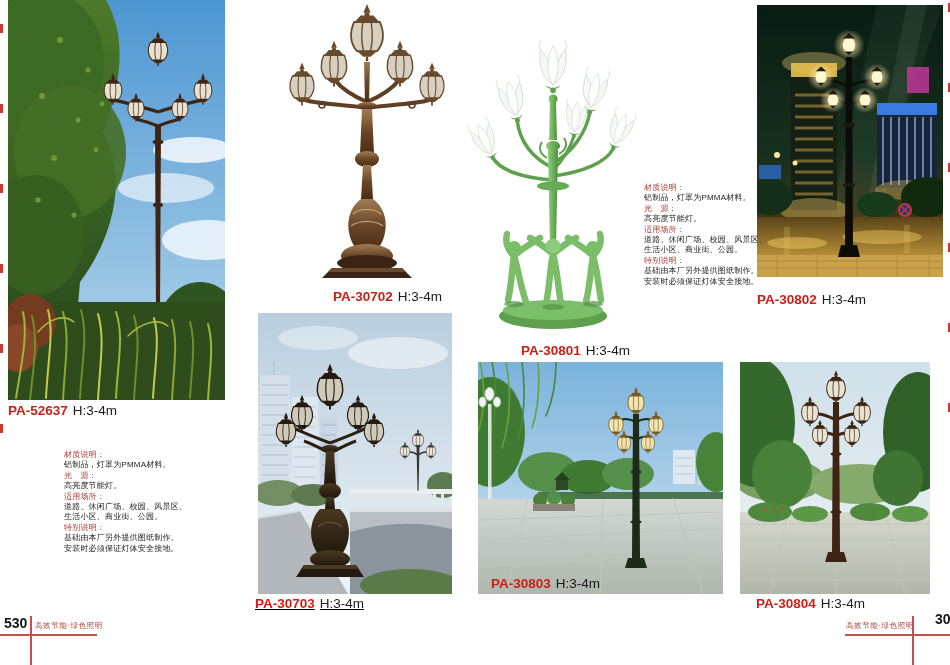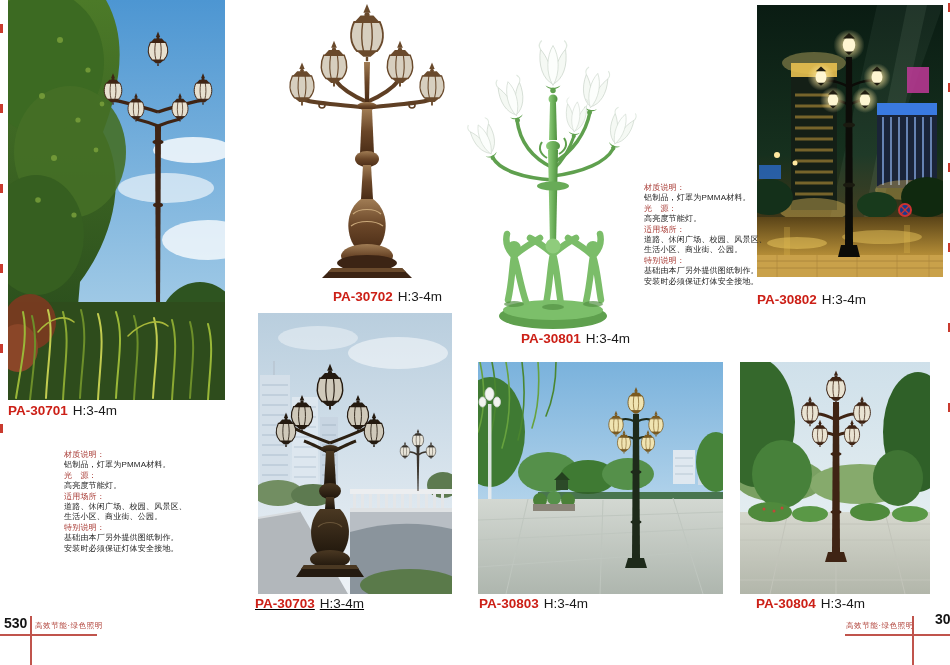--- a/index.html
+++ b/index.html
@@ -448,35 +448,35 @@
       <use href="#lnt" transform="translate(80,74) scale(.95)" style="--frame:#3f2414;--glass:#e9e3d2"></use>
       <use href="#lnt" transform="translate(112,74) scale(.95)" style="--frame:#3f2414;--glass:#e9e3d2"></use>
       <path d="M93,40 L99,40 L100,190 L92,190 Z" fill="#3f2414"></path>
       <ellipse cx="96" cy="92" rx="5.5" ry="2.2" fill="#3f2414"></ellipse>
       <ellipse cx="96" cy="150" rx="5.5" ry="2.2" fill="#3f2414"></ellipse>
       <path d="M88,190 L104,190 L107,200 L85,200 Z" fill="#3f2414"></path>
     </g>
   </svg>
 
   <div class="plabel" style="left:8px;top:403px;">
-    <span class="pcode">PA-30701</span><span class="pheight">H:3-4m</span>
+    <span class="pcode">PA-52637</span><span class="pheight">H:3-4m</span>
   </div>
   <div class="plabel" style="left:333px;top:289px;">
     <span class="pcode">PA-30702</span><span class="pheight">H:3-4m</span>
   </div>
-  <div class="plabel" style="left:521px;top:331px;">
+  <div class="plabel" style="left:521px;top:343px;">
     <span class="pcode">PA-30801</span><span class="pheight">H:3-4m</span>
   </div>
   <div class="plabel" style="left:757px;top:292px;">
     <span class="pcode">PA-30802</span><span class="pheight">H:3-4m</span>
   </div>
   <div class="plabel" style="left:255px;top:596px;text-decoration:underline;">
     <span class="pcode">PA-30703</span><span class="pheight">H:3-4m</span>
   </div>
-  <div class="plabel" style="left:479px;top:596px;">
+  <div class="plabel" style="left:479px;top:576px;padding-left:12px;">
     <span class="pcode">PA-30803</span><span class="pheight">H:3-4m</span>
   </div>
   <div class="plabel" style="left:756px;top:596px;">
     <span class="pcode">PA-30804</span><span class="pheight">H:3-4m</span>
   </div>
 
   <div class="spec" style="left:64px;top:450px;">
     <div class="spec-title">材质说明：</div>
     <div>铝制品，灯罩为PMMA材料。</div>
     <div class="spec-title">光　源：</div>

